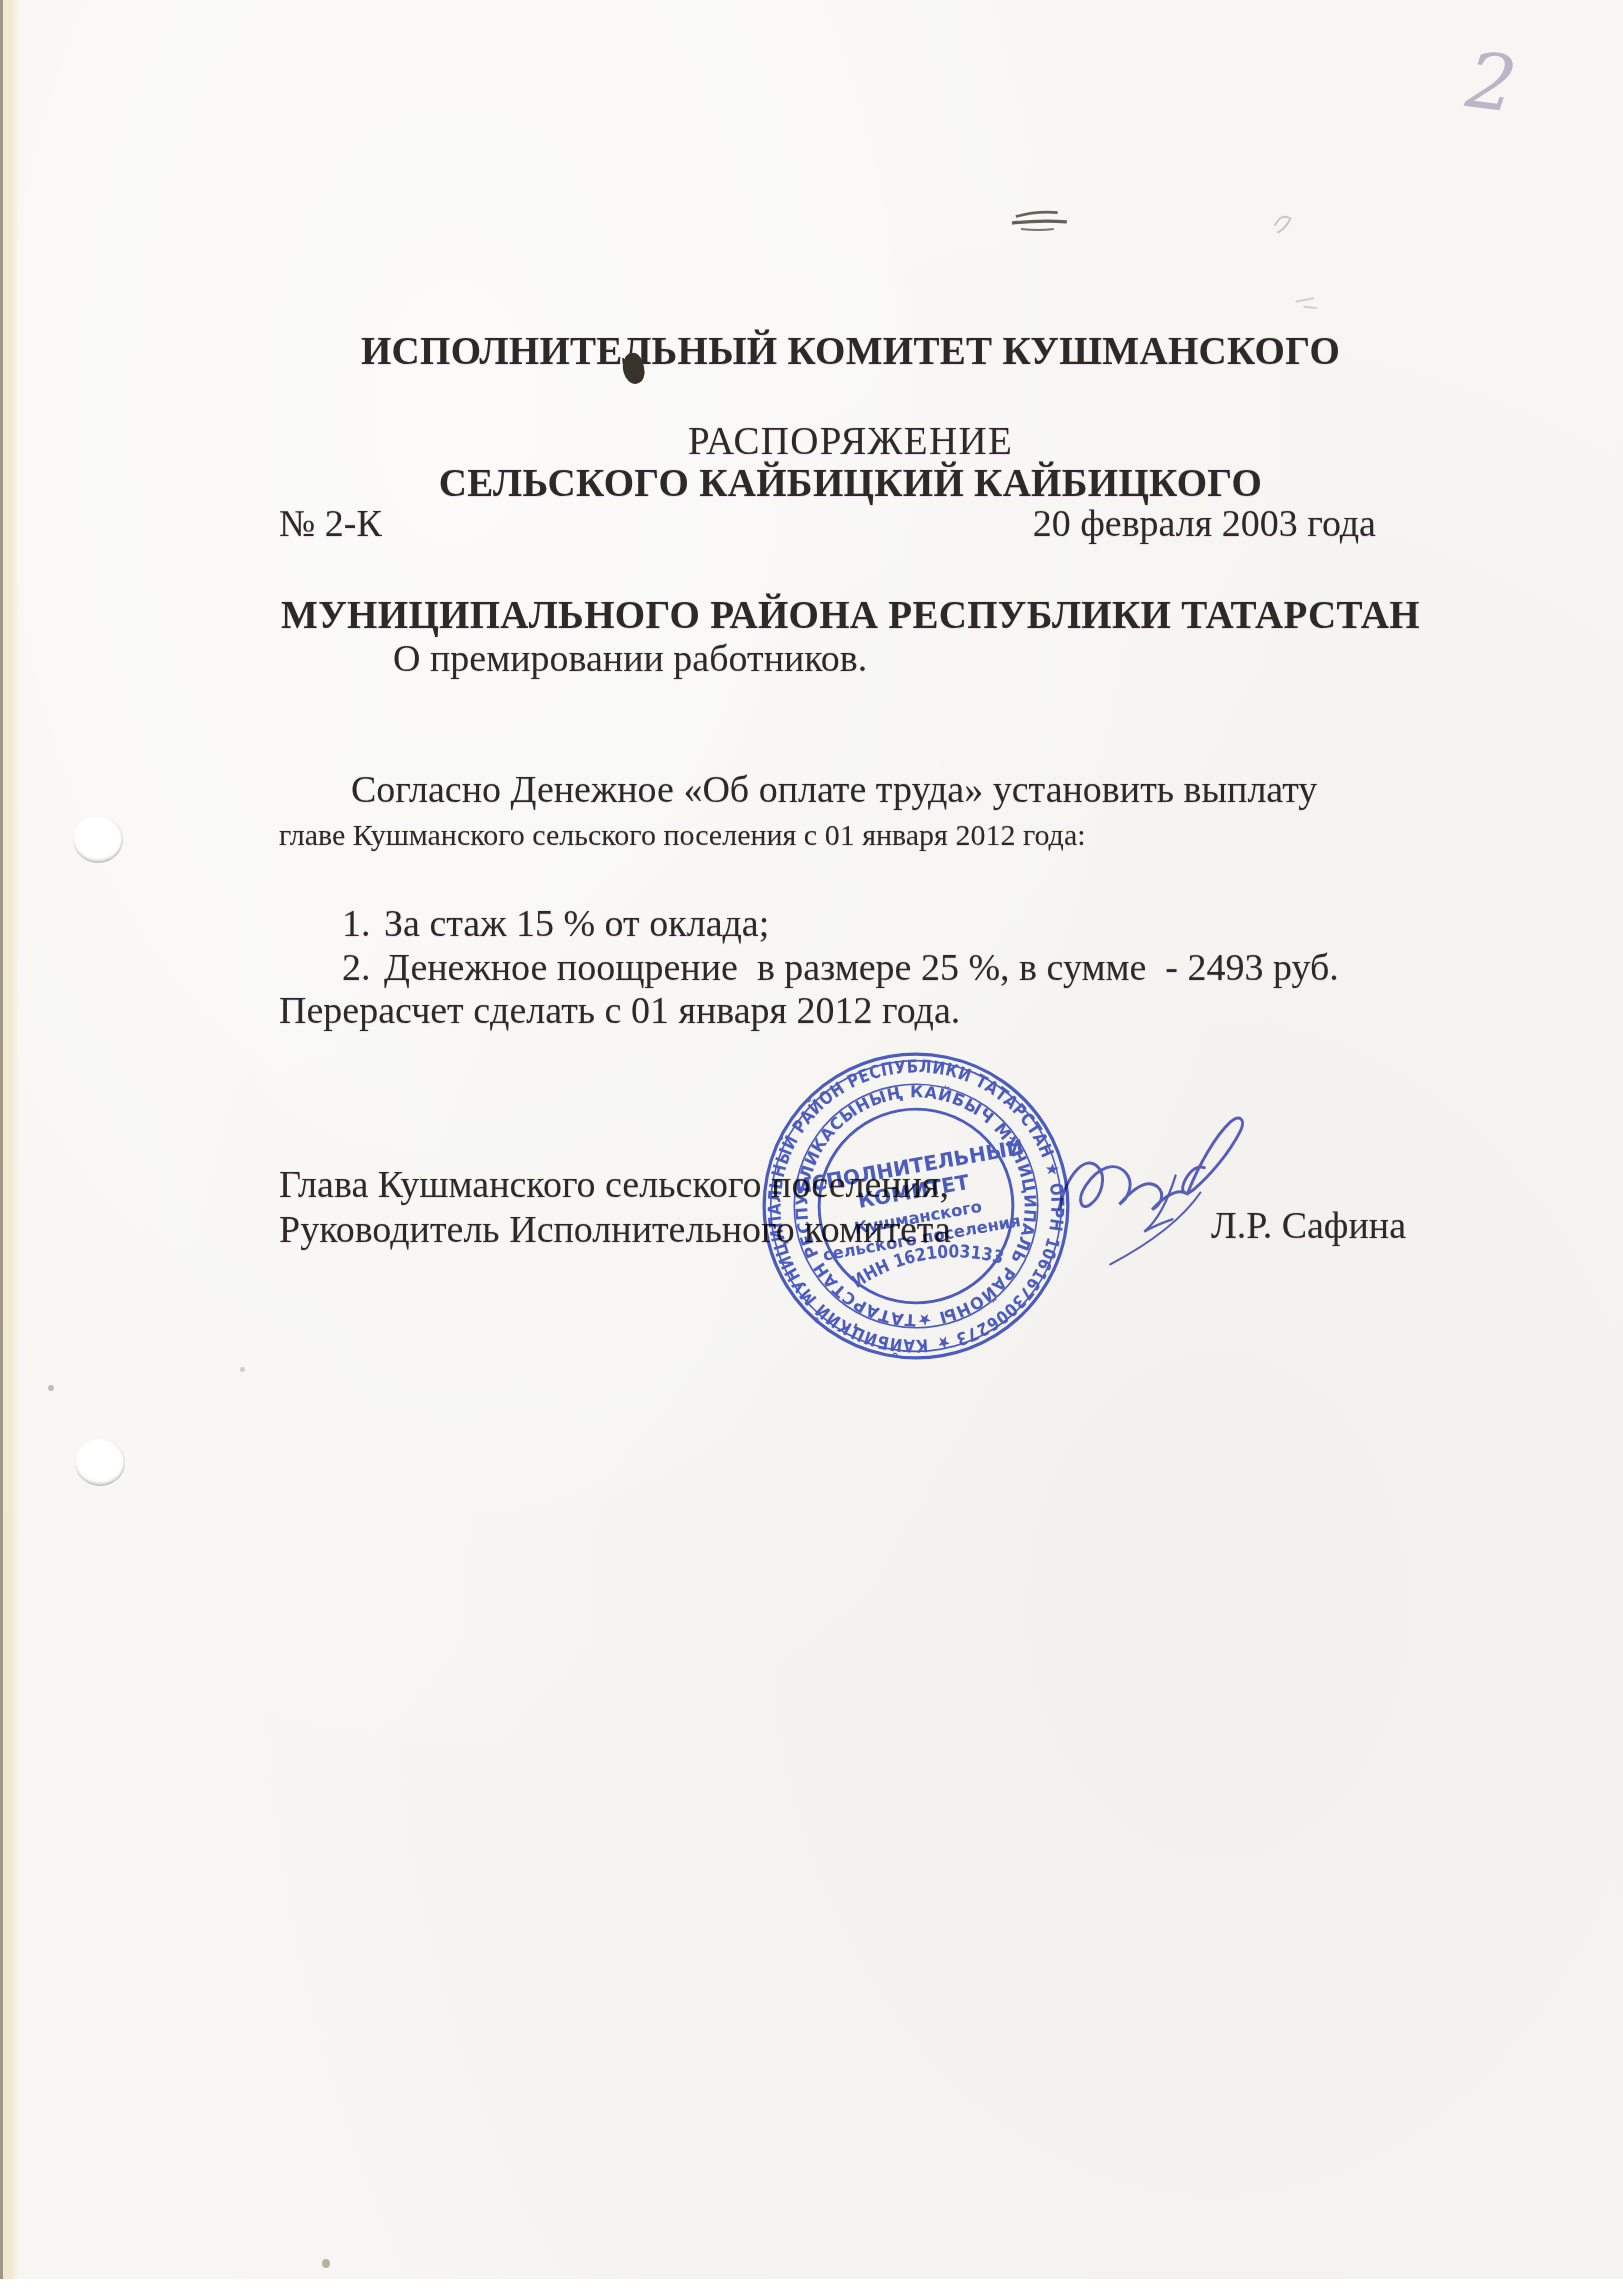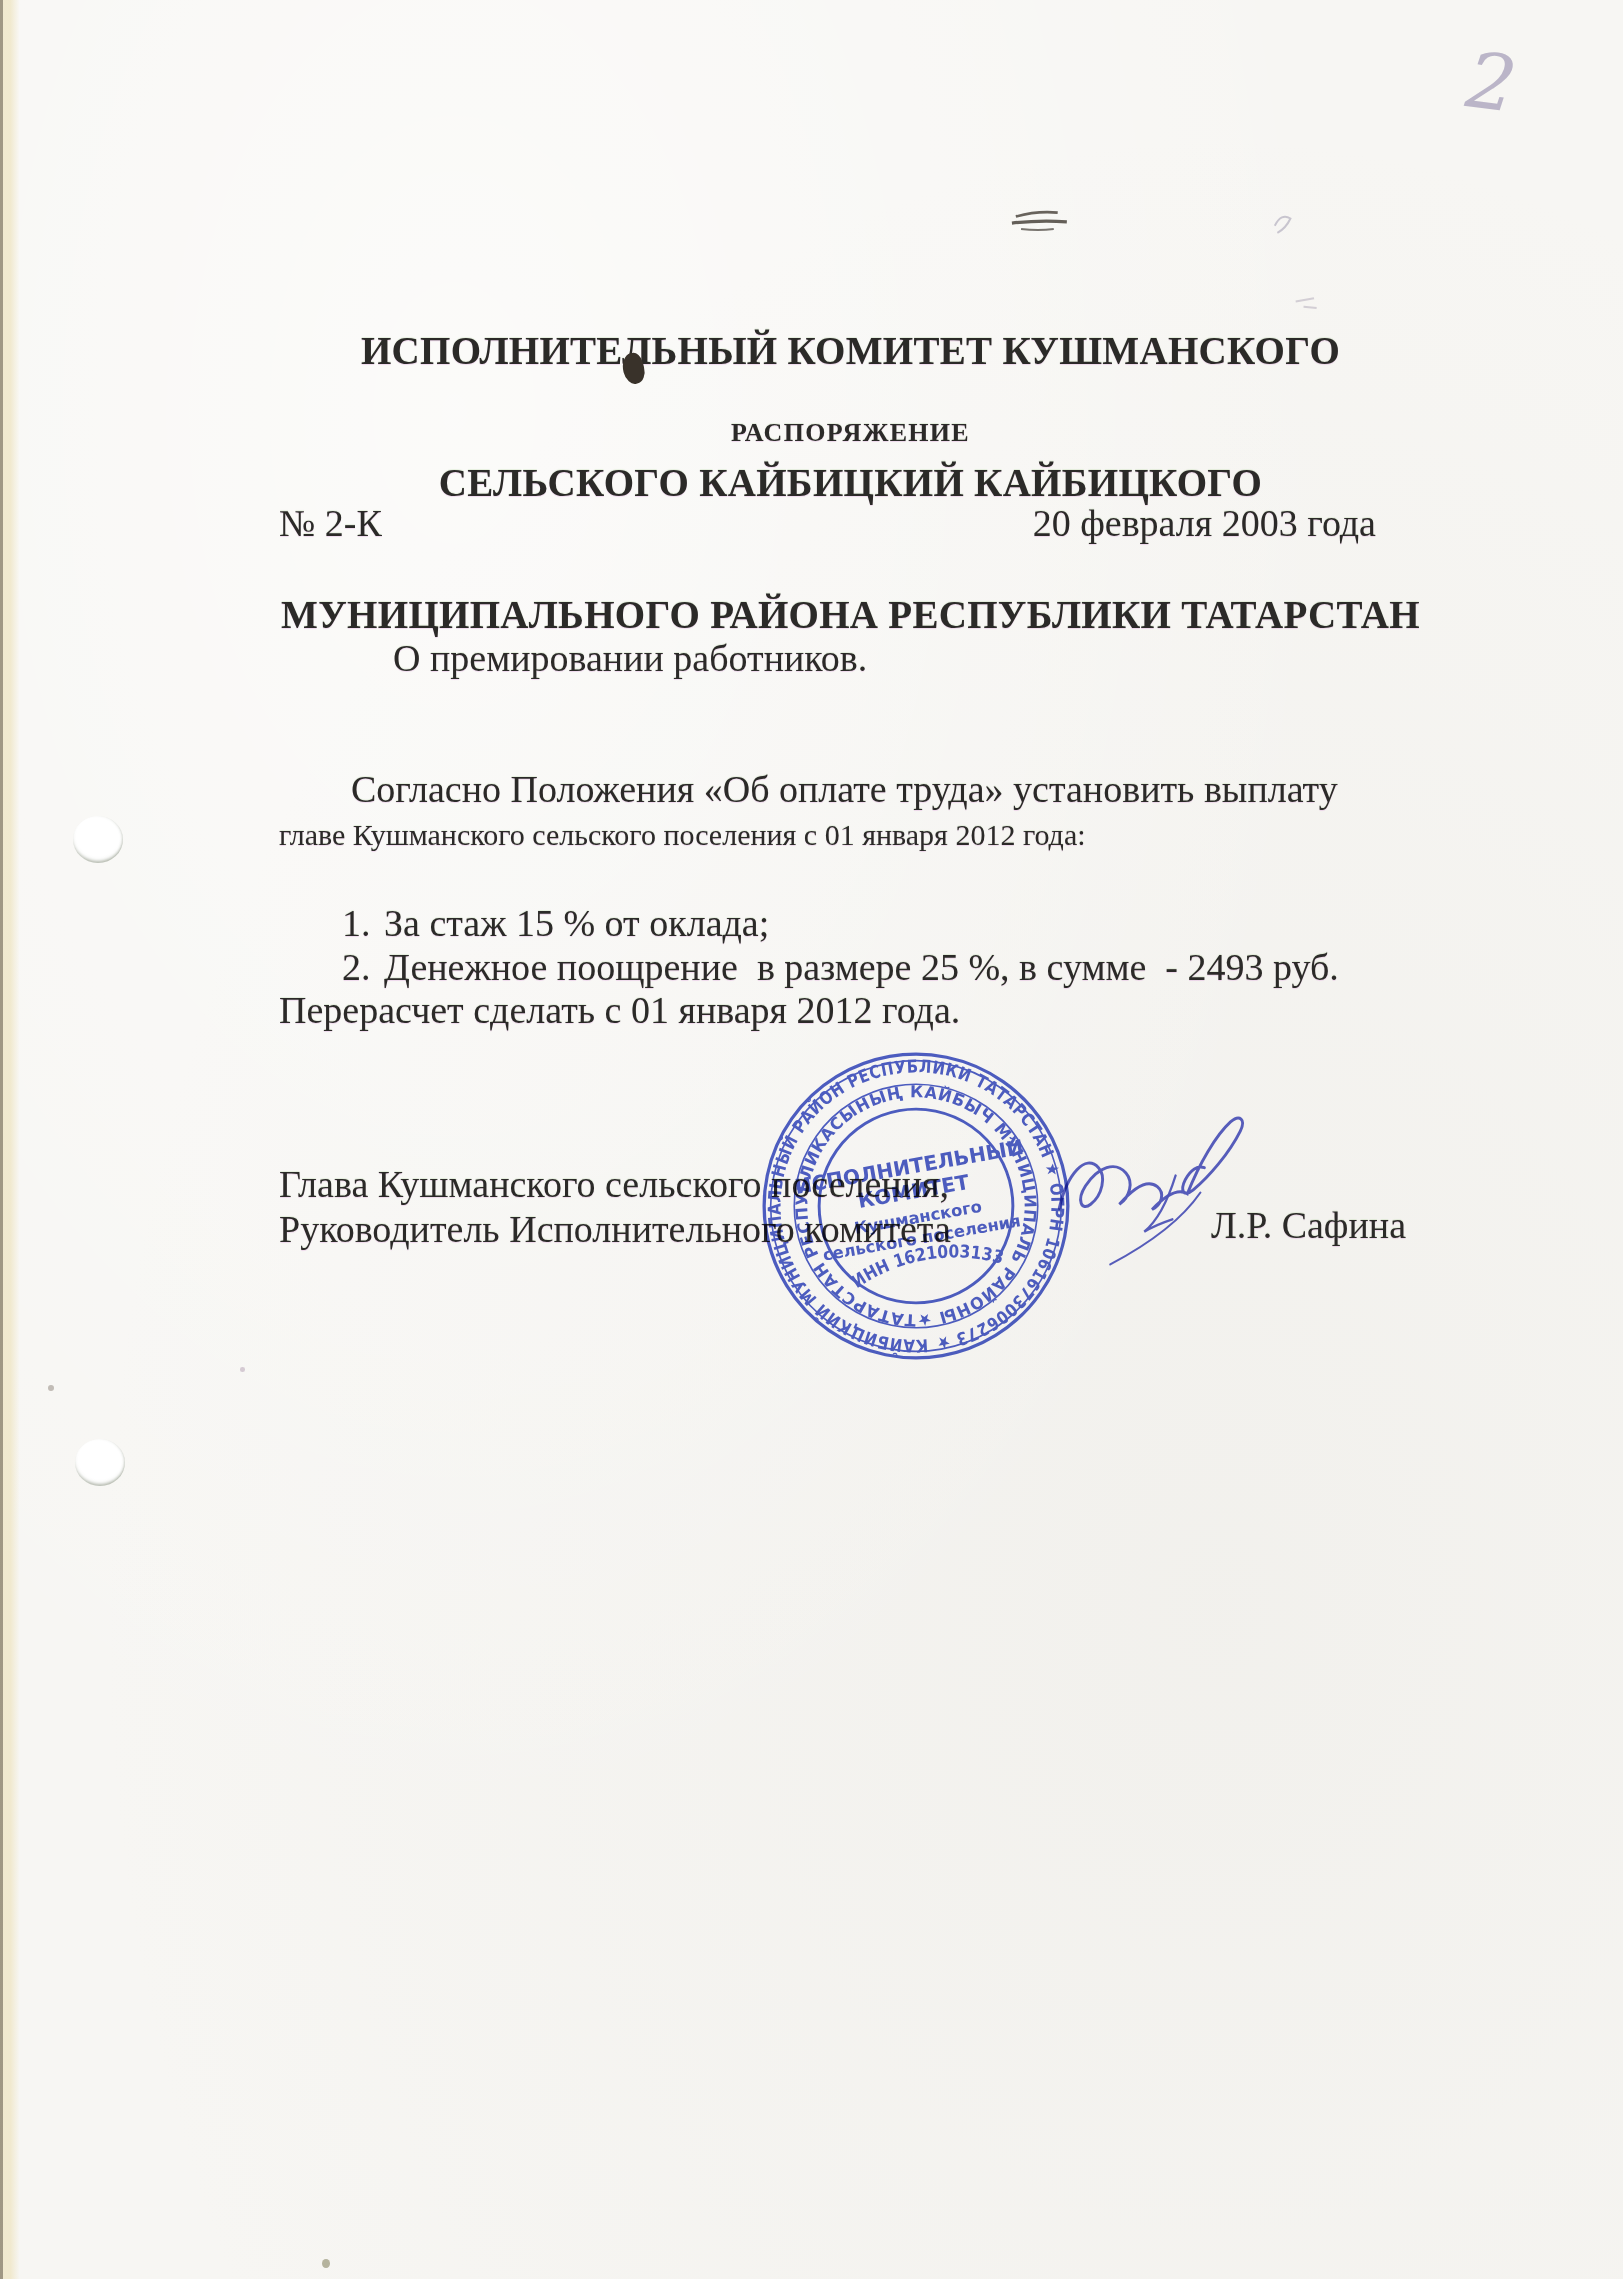--- a/index.html
+++ b/index.html
@@ -20,21 +20,21 @@
   .ink{
     font-family:"Liberation Serif","DejaVu Serif",serif;
     color:#2b2a28;
     text-shadow:0 1.3px 0.7px rgba(178,40,178,.15), 0 -1.3px 0.7px rgba(96,168,56,.13);
     white-space:pre;
   }
   .abs{position:absolute;}
   .title-block{left:196px;top:241px;width:1309px;text-align:center;
     font-size:39px;font-weight:bold;line-height:44px;letter-spacing:0.3px;}
   .doc-type{left:196px;top:418px;width:1309px;text-align:center;
-    font-size:26px;font-weight:bold;letter-spacing:1.3px;}
+    font-size:39px;font-weight:normal;letter-spacing:1.3px;}
   .doc-number{left:279px;top:501px;font-size:38px;text-align:right;}
   .doc-date{right:247px;top:501px;font-size:38px;}
   .subject{left:393px;top:636px;font-size:38px;}
   .para-line1{left:351px;top:767px;font-size:38px;}
   .para-line2{left:279px;top:818px;font-size:30px;}
   .list-item{font-size:38px;}
   .item-1{left:342px;top:901px;}
   .item-2{left:342px;top:945px;}
   .list-item .num{display:inline-block;min-width:42px;}
   .closing{left:279px;top:988px;font-size:38px;}
@@ -82,21 +82,21 @@
     <div>МУНИЦИПАЛЬНОГО РАЙОНА РЕСПУБЛИКИ ТАТАРСТАН</div>
   </div>
 
   <div class="abs ink doc-type">РАСПОРЯЖЕНИЕ</div>
 
   <div class="abs ink doc-number">№ 2-К</div>
   <div class="abs ink doc-date">20 февраля 2003 года</div>
 
   <div class="abs ink subject">О премировании работников.</div>
 
-  <div class="abs ink para-line1">Согласно Положения «Об оплате труда» установить выплату</div>
+  <div class="abs ink para-line1">Согласно Денежное «Об оплате труда» установить выплату</div>
   <div class="abs ink para-line2">главе Кушманского сельского поселения с 01 января 2012 года:</div>
 
   <div class="abs ink list-item item-1"><span class="num">1.</span><span>За стаж 15 % от оклада;</span></div>
   <div class="abs ink list-item item-2"><span class="num">2.</span><span>Денежное поощрение  в размере 25 %, в сумме  - 2493 руб.</span></div>
 
   <div class="abs ink closing">Перерасчет сделать с 01 января 2012 года.</div>
 
   <div class="abs ink sig-line1">Глава Кушманского сельского поселения,</div>
   <div class="abs ink sig-line2">Руководитель Исполнительного комитета</div>
   <div class="abs ink sig-name">Л.Р. Сафина</div>

